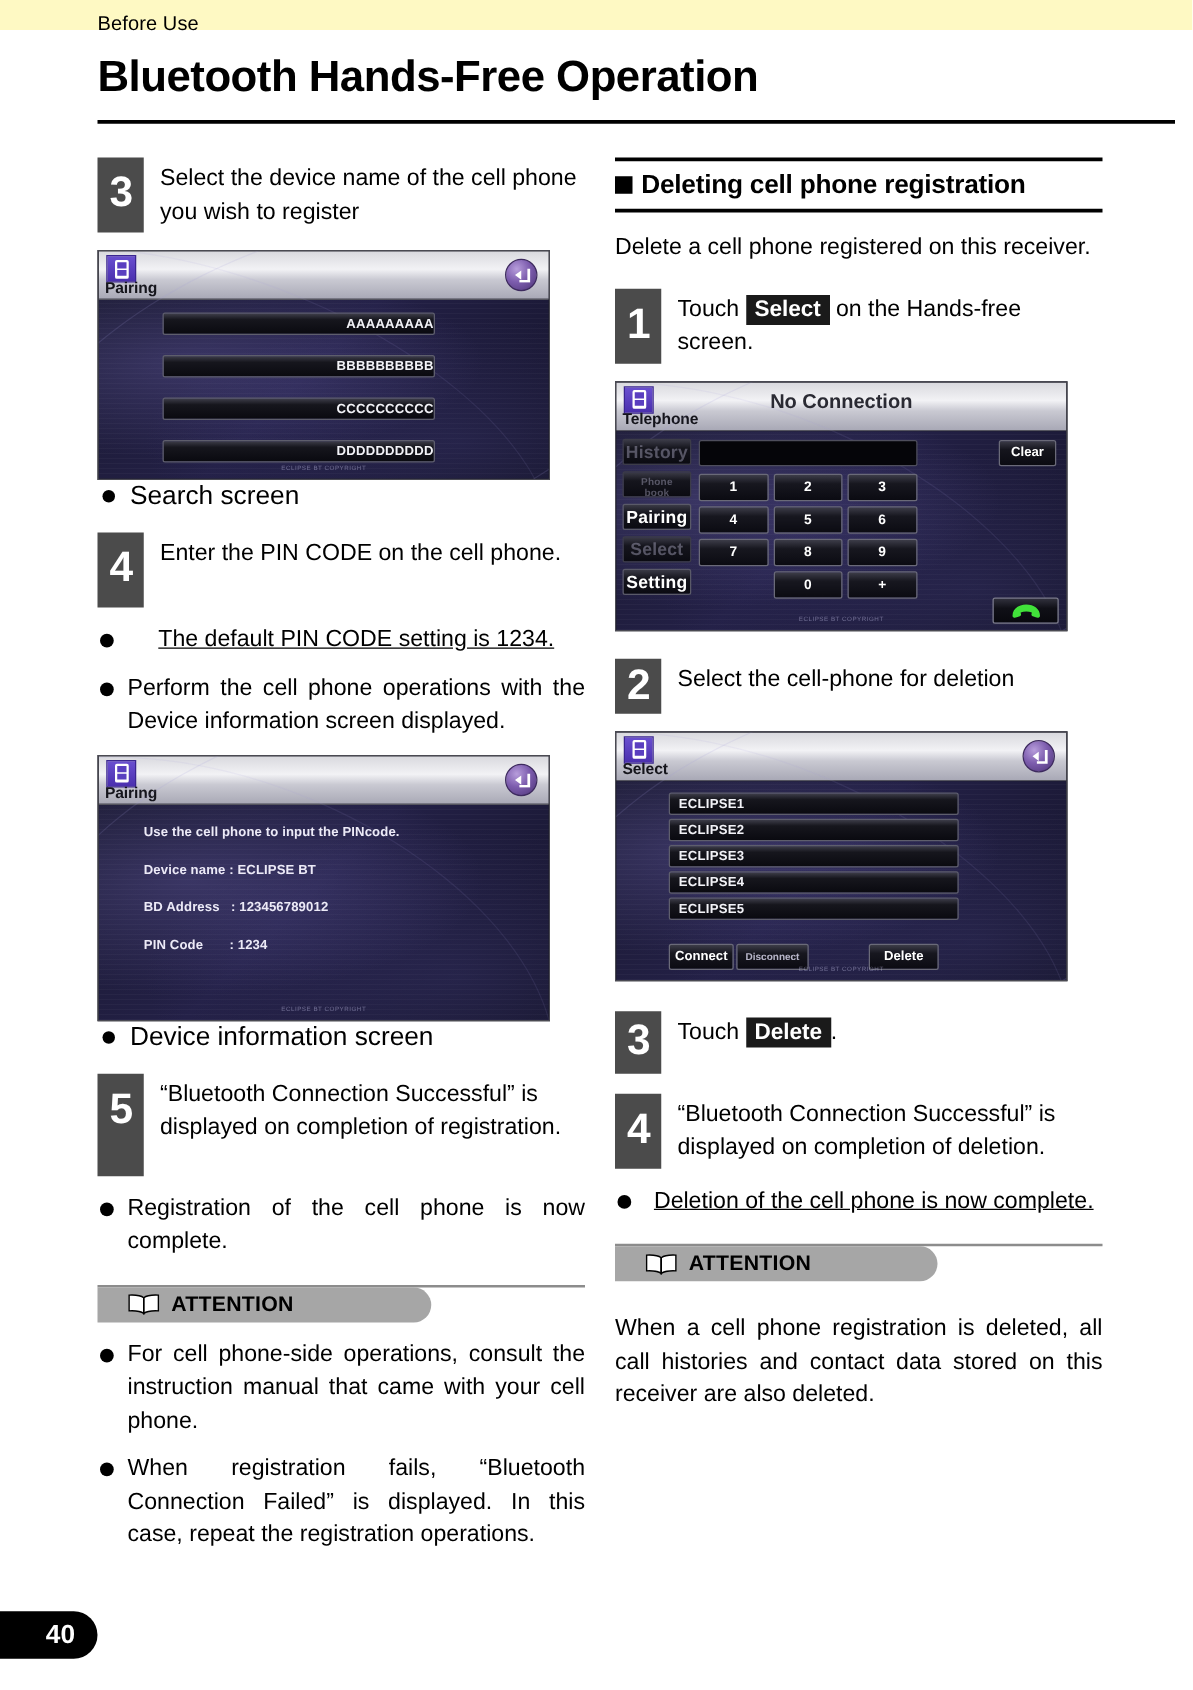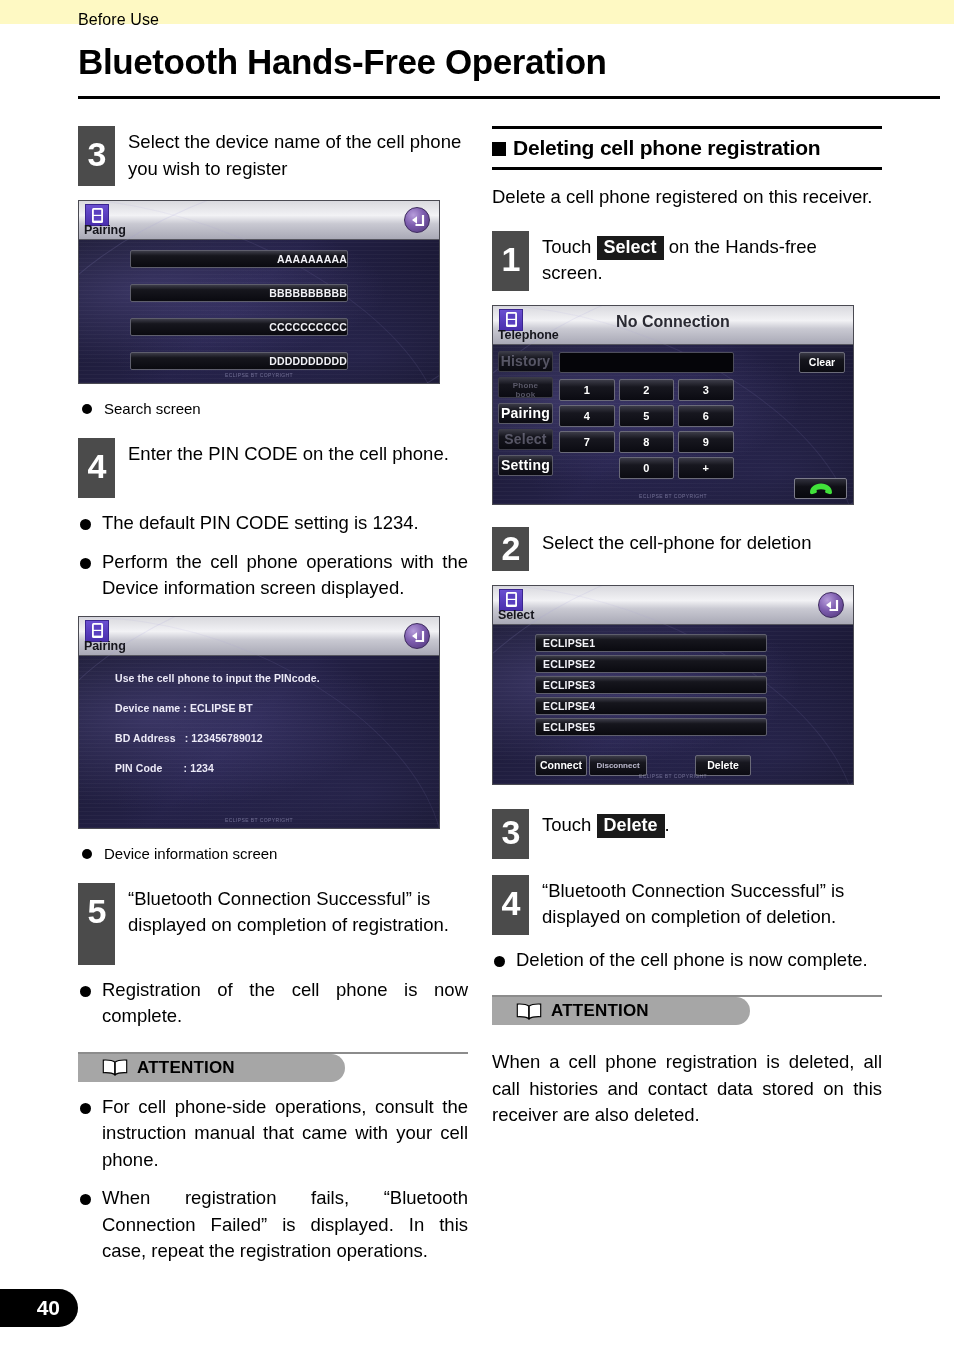--- a/index.html
+++ b/index.html
@@ -108,29 +108,29 @@
   .bullet::before {
     content: "";
     position: absolute;
     left: 2px;
     top: 9px;
     width: 11px;
     height: 11px;
     background: #000;
     border-radius: 50%;
   }
-  .bullet.nojust { text-align: left; }
+  .bullet.nojust { text-align: center; text-decoration: underline; }
 
   
   .fig-caption {
     position: relative;
     padding-left: 26px;
-    font-size: 15px;
+    font-size: 21px;
     line-height: 22px;
-    margin-top: 14px;
+    margin-top: 2px;
   }
   .fig-caption::before {
     content: "";
     position: absolute;
     left: 4px;
     top: 6px;
     width: 10px;
     height: 10px;
     background: #000;
     border-radius: 50%;

